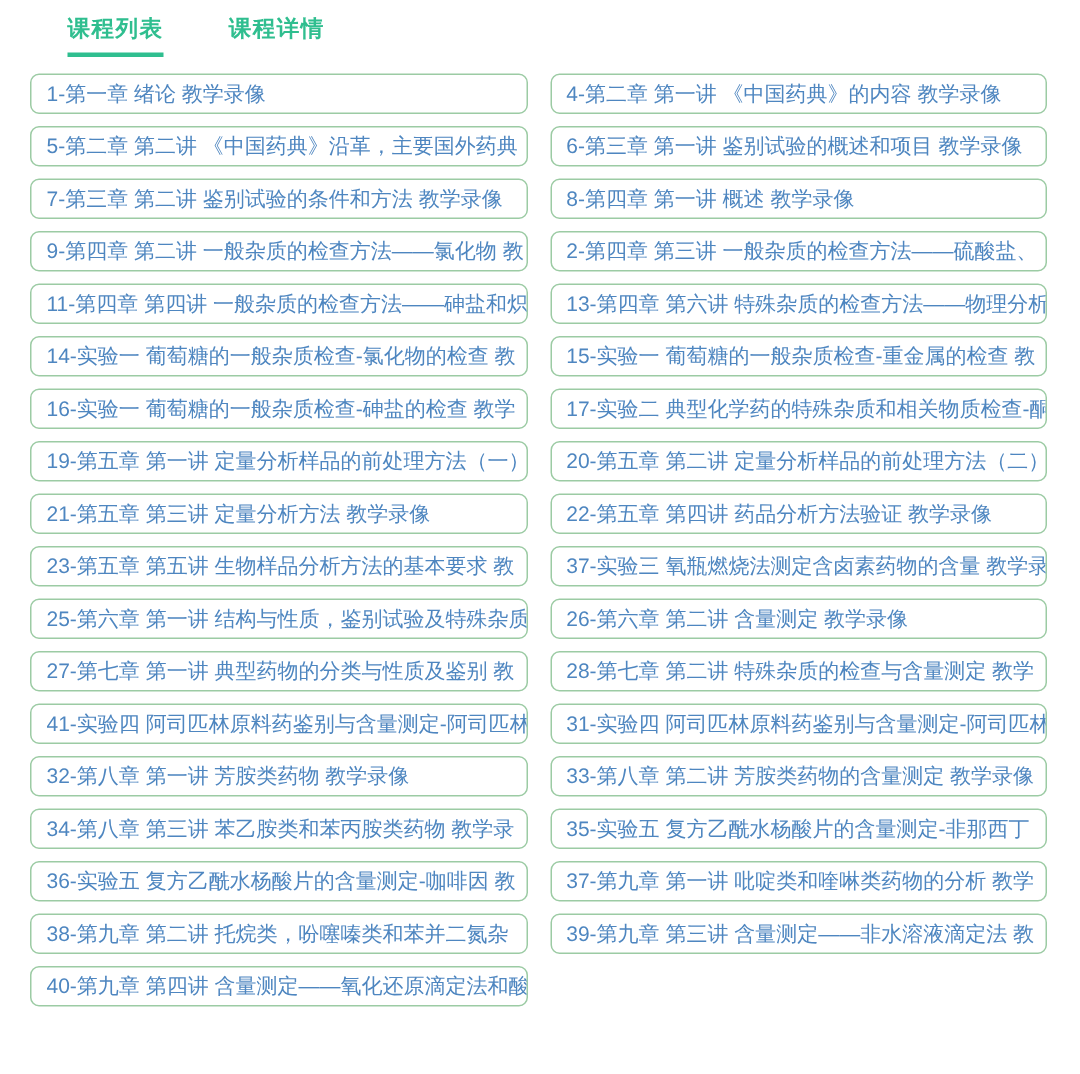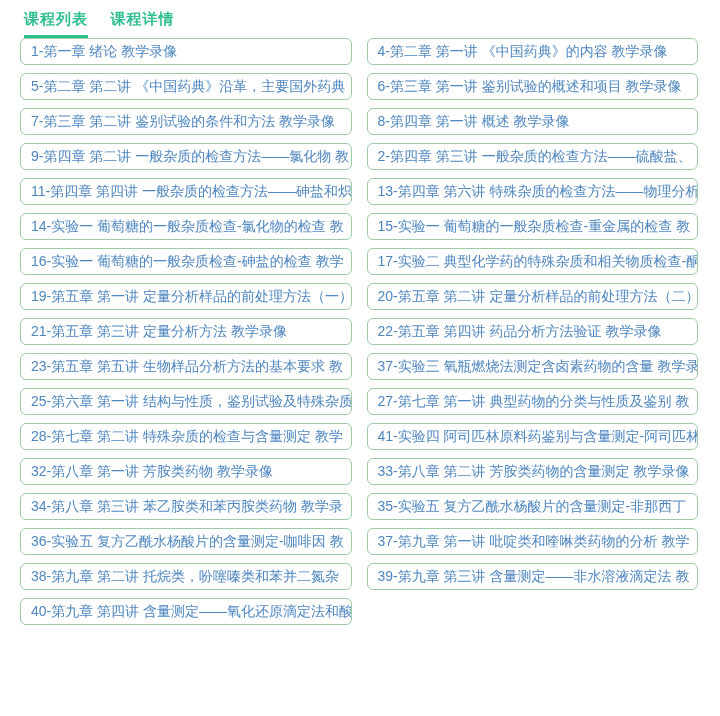--- a/index.html
+++ b/index.html
@@ -25,26 +25,27 @@
   .tab {
     display: inline-block;
     margin-right: 18px;
     font-size: 15px;
     font-weight: bold;
     color: var(--tab-green);
     padding-bottom: 6px;
     border-bottom: 3px solid transparent;
     cursor: pointer;
     letter-spacing: 1px;
+    margin-left: 21px;
   }
   .tab.active {
     border-bottom-color: var(--tab-green);
   }
   .course-grid {
-    margin: 0 22px 0 20px;
+    margin: 11px 22px 0 20px;
     display: grid;
     grid-template-columns: 1fr 1fr;
     column-gap: 15px;
     row-gap: 8px;
   }
   .course-item {
     height: 27px;
     line-height: 25px;
     border: 1px solid var(--item-border);
     border-radius: 6px;
@@ -80,23 +81,25 @@
   <div class="course-item">15-实验一 葡萄糖的一般杂质检查-重金属的检查 教</div>
   <div class="course-item">16-实验一 葡萄糖的一般杂质检查-砷盐的检查 教学</div>
   <div class="course-item">17-实验二 典型化学药的特殊杂质和相关物质检查-酮</div>
   <div class="course-item">19-第五章 第一讲 定量分析样品的前处理方法（一）</div>
   <div class="course-item">20-第五章 第二讲 定量分析样品的前处理方法（二）</div>
   <div class="course-item">21-第五章 第三讲 定量分析方法 教学录像</div>
   <div class="course-item">22-第五章 第四讲 药品分析方法验证 教学录像</div>
   <div class="course-item">23-第五章 第五讲 生物样品分析方法的基本要求 教</div>
   <div class="course-item">37-实验三 氧瓶燃烧法测定含卤素药物的含量 教学录</div>
   <div class="course-item">25-第六章 第一讲 结构与性质，鉴别试验及特殊杂质</div>
+  <div class="course-item">26-第六章 第二讲 含量测定 教学录像</div>
   <div class="course-item">27-第七章 第一讲 典型药物的分类与性质及鉴别 教</div>
   <div class="course-item">28-第七章 第二讲 特殊杂质的检查与含量测定 教学</div>
   <div class="course-item">41-实验四 阿司匹林原料药鉴别与含量测定-阿司匹林</div>
+  <div class="course-item">31-实验四 阿司匹林原料药鉴别与含量测定-阿司匹林</div>
   <div class="course-item">32-第八章 第一讲 芳胺类药物 教学录像</div>
   <div class="course-item">33-第八章 第二讲 芳胺类药物的含量测定 教学录像</div>
   <div class="course-item">34-第八章 第三讲 苯乙胺类和苯丙胺类药物 教学录</div>
   <div class="course-item">35-实验五 复方乙酰水杨酸片的含量测定-非那西丁</div>
   <div class="course-item">36-实验五 复方乙酰水杨酸片的含量测定-咖啡因 教</div>
   <div class="course-item">37-第九章 第一讲 吡啶类和喹啉类药物的分析 教学</div>
   <div class="course-item">38-第九章 第二讲 托烷类，吩噻嗪类和苯并二氮杂</div>
   <div class="course-item">39-第九章 第三讲 含量测定——非水溶液滴定法 教</div>
   <div class="course-item">40-第九章 第四讲 含量测定——氧化还原滴定法和酸</div>
 </div>

